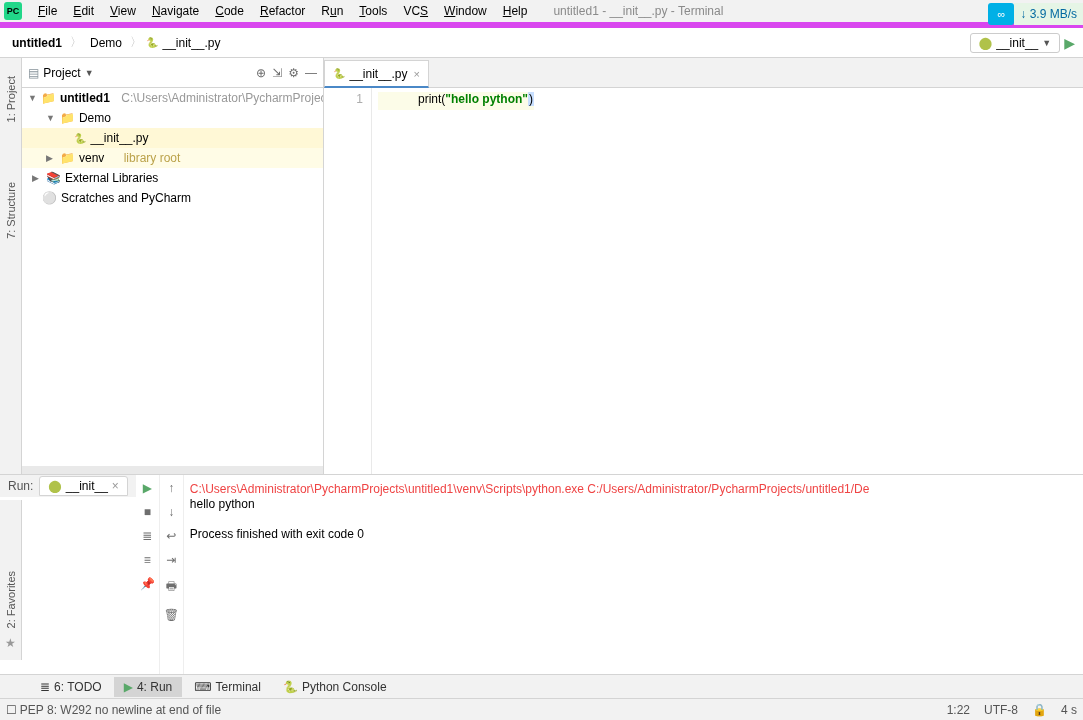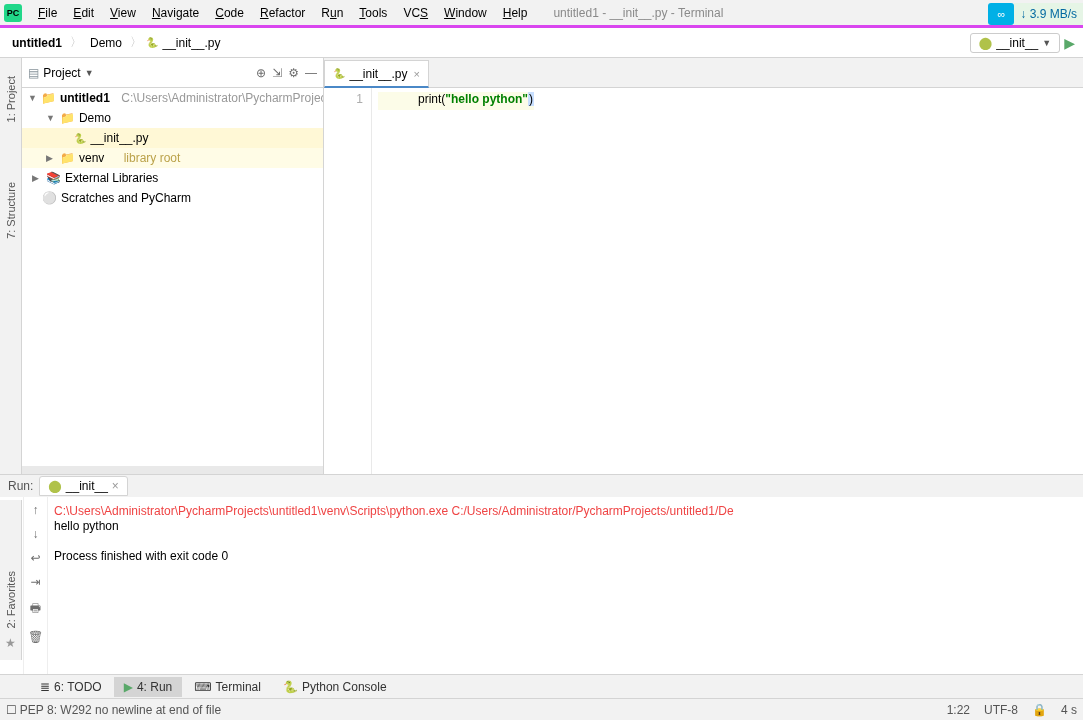--- a/index.html
+++ b/index.html
@@ -1,17 +1,17 @@
 <!DOCTYPE html>
 <html><head>
 <meta charset="utf-8">
 <style>
 * { box-sizing: border-box; margin: 0; padding: 0; font-family: "Segoe UI", Tahoma, sans-serif; font-size: 12px; }
 body { width: 1083px; height: 720px; background: #fff; display: flex; flex-direction: column; overflow: hidden; color: #000; }
-.menu-bar { height: 28px; background: #f2f2f2; border-bottom: 3px solid #d946ef; display: flex; align-items: center; padding-left: 4px; }
+.menu-bar { height: 28px; background: #f2f2f2; border-bottom: 6px solid #d946ef; display: flex; align-items: center; padding-left: 4px; }
 .app-icon { width: 18px; height: 18px; background: #21d789; border-radius: 3px; margin-right: 8px; display:flex;align-items:center;justify-content:center;font-weight:bold;color:#000;font-size:9px;}
 .menu-item { padding: 4px 8px; cursor: default; }
 .menu-item .u { text-decoration: underline; }
 .win-title { margin-left: 18px; color: #8a8a8a; }
 .net-badge { position: absolute; right: 0; top: 0; height: 28px; display: flex; align-items: center; }
 .net-cloud { width: 26px; height: 22px; background: #00b0e6; border-radius: 3px; display:flex;align-items:center;justify-content:center;color:#fff;font-size:11px;}
 .net-speed { background:#e6f5e6;color:#0369a1;padding:0 6px;height:22px;display:flex;align-items:center;}
 .nav-bar { height: 30px; background: #fff; border-bottom: 1px solid #d4d4d4; display:flex; align-items:center; padding: 0 8px; }
 .crumb { padding: 0 4px; color:#000; }
 .crumb.sep { color:#bbb; }
@@ -40,21 +40,21 @@
 .tab { height:28px; background:#fff; border:1px solid #d4d4d4; border-bottom:2px solid #4a88c7; display:flex;align-items:center;padding:0 8px;gap:4px;position:relative;top:1px;}
 .tab .close { color:#999; font-size:11px; margin-left:2px; }
 .editor-body { flex:1; display:flex; font-family:"Consolas",monospace; font-size:13px; }
 .gutter-nums { width:48px; background:#fff; border-right:1px solid #e9e9e9; text-align:right; padding:4px 8px 0 0; color:#adadad;}
 .code-area { flex:1; padding:4px 0 0 6px; position:relative;}
 .code-line { height:18px; background:#fcfce8; display:inline-block;}
 .kw-print { color:#000;margin-left:40px; }
 .paren { color:#000; }
 .string { color:#008000; font-weight:bold;}
 .caret-box { background:#c8dfff; padding:0 1px;}
-.console-panel { height:200px; border-top:1px solid #d4d4d4; display:flex; flex-direction:column;}
+.console-panel { height:200px; border-top:1px solid #d4d4d4; display:flex; flex-direction:row;}
 .console-header { height:22px; background:#f2f2f2; display:flex;align-items:center; padding:0 8px; gap:6px;}
 .console-header .runlbl { color:#555;}
 .console-tab { background:#fff; border:1px solid #d4d4d4; padding:2px 8px; border-radius:3px 3px 0 0; display:flex;align-items:center;gap:4px;}
 .console-body { flex:1; display:flex; }
 .console-tools { width:24px; border-right:1px solid #eee; display:flex;flex-direction:column;align-items:center;padding-top:6px;gap:10px;color:#6e6e6e;}
 .console-tools .run{color:#59a869;}
 .console-tools2 { width:24px; border-right:1px solid #eee; display:flex;flex-direction:column;align-items:center;padding-top:6px;gap:10px;color:#6e6e6e;}
 .console-out { flex:1; font-family:"Consolas",monospace; font-size:13px; padding:6px; white-space:pre; overflow:hidden;}
 .console-out .exit{color:#000;}
 .console-out .cmd{color:#ef4444;}

